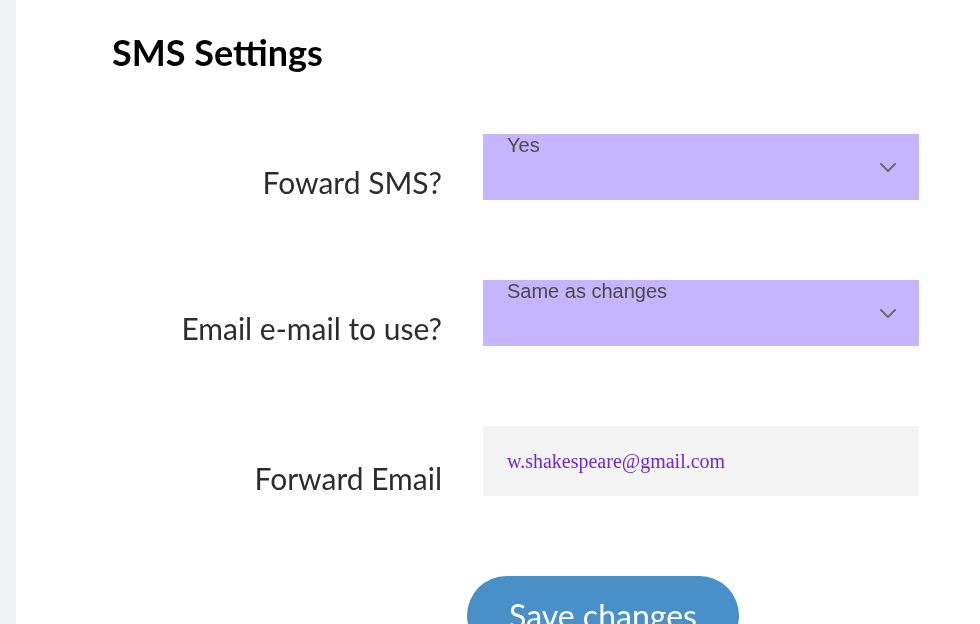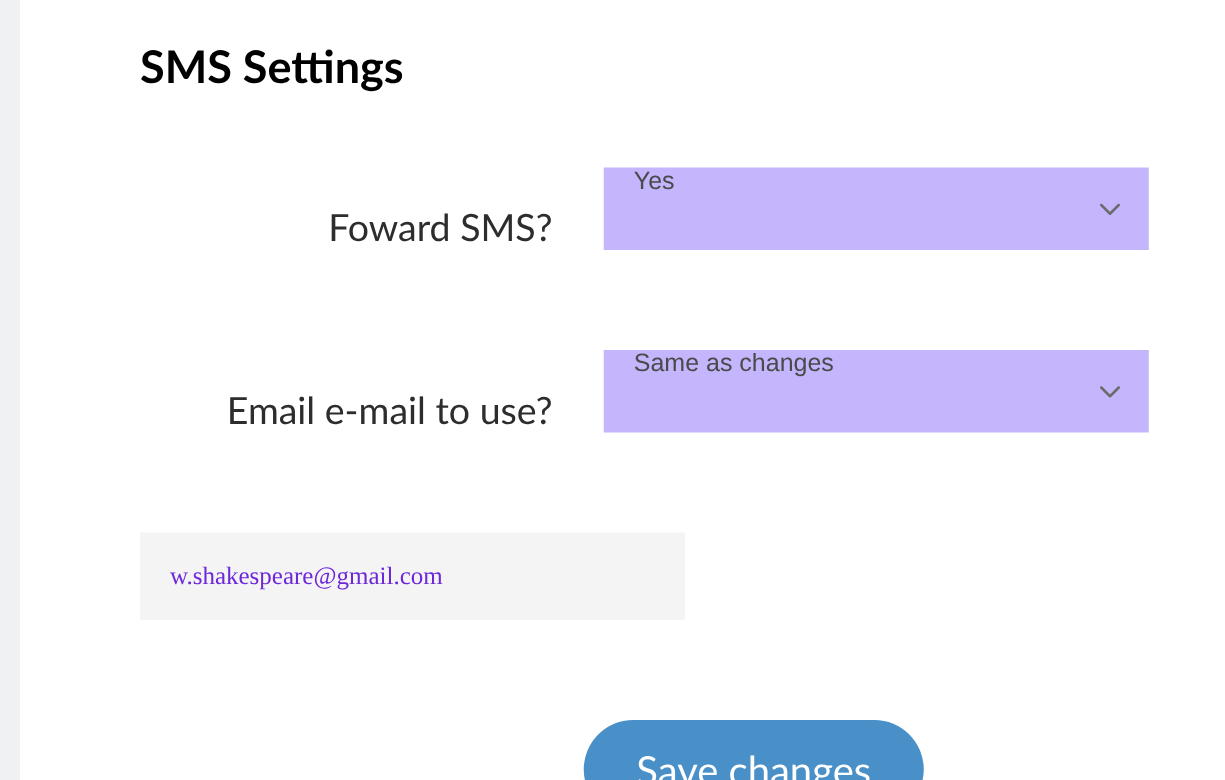--- a/index.html
+++ b/index.html
@@ -132,19 +132,20 @@
       <div class="select">Same as changes</div>
       <span class="chevron">
         <svg viewBox="0 0 18 12" fill="none" stroke="#6b6b6b" stroke-width="2" stroke-linecap="round" stroke-linejoin="round">
           <polyline points="2,3 9,10 16,3"></polyline>
         </svg>
       </span>
     </div>
   </div>
 
   <div class="form-row">
+    <div class="label">Forward Email</div>
     <input type="text" class="text-input" value="w.shakespeare@gmail.com" style="">
   </div>
 
   <div class="button-row">
     <button class="save-button">Save changes</button>
   </div>
 </div>
 
 </body></html>

